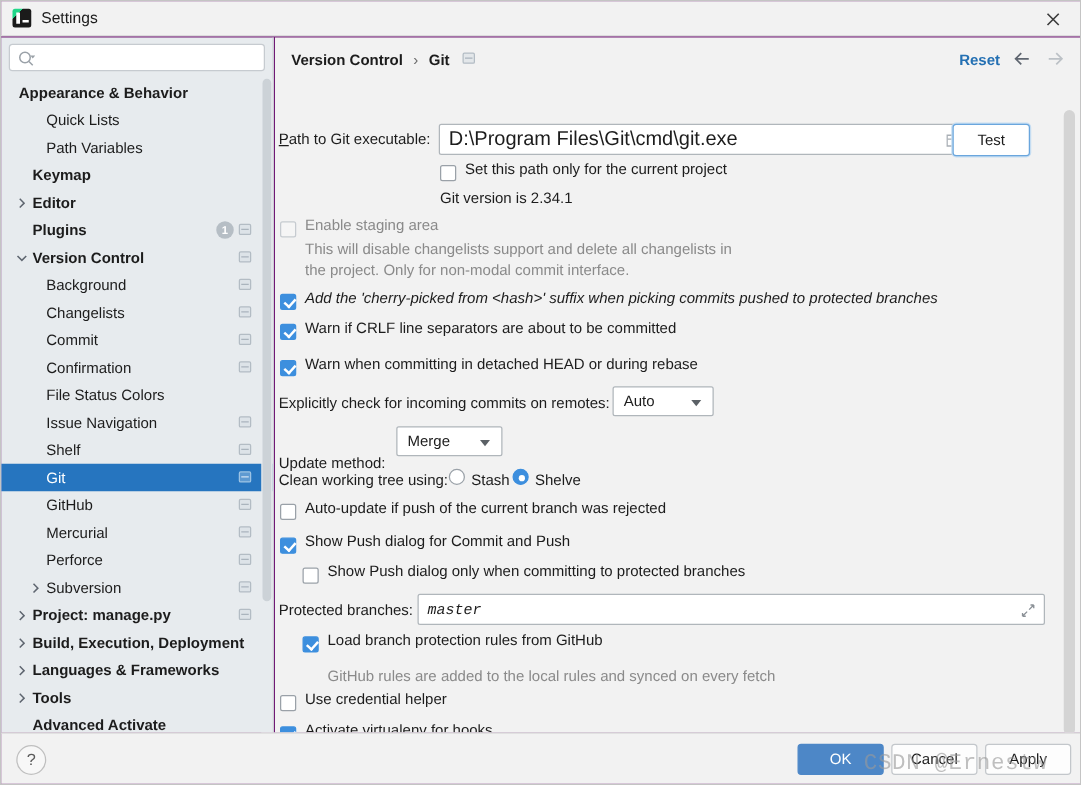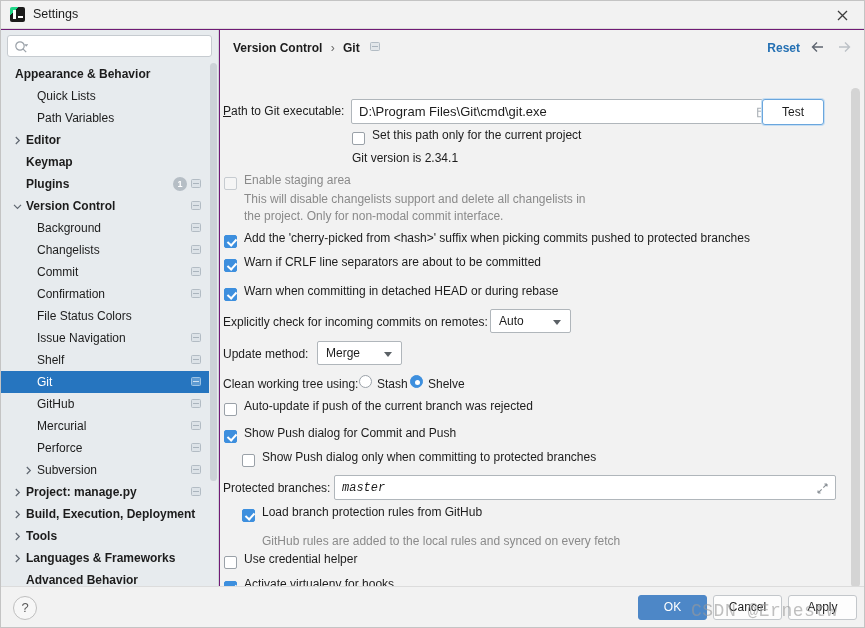--- a/index.html
+++ b/index.html
@@ -56,21 +56,21 @@
   .navfwd{position:absolute;right:12px;top:9px;width:18px;height:16px;cursor:default;}
 
   .content{position:absolute;left:0;top:33px;right:0;bottom:0;}
 
   .row{position:absolute;white-space:nowrap;}
   .lab{font-size:12px;color:#1c1c1c;}
   .lab .uline{text-decoration:underline;}
   .dim{color:#8a8a8a;}
 
   .tfield{position:absolute;background:#fff;border:1px solid #b0b6bb;border-radius:2px;box-sizing:border-box;}
-  .tfield .val{position:absolute;left:7px;top:0;line-height:24px;font-size:13px;color:#1c1c1c;}
+  .tfield .val{position:absolute;left:7px;top:0;line-height:24px;font-size:16px;color:#1c1c1c;}
   .tfield .val.mono{font-family:"Liberation Mono","DejaVu Sans Mono",monospace;font-size:12px;}
   .folder-ico{position:absolute;right:6px;top:6px;width:14px;height:12px;}
   .expand-ico{position:absolute;right:7px;top:7px;width:11px;height:11px;}
 
   .btn{position:absolute;box-sizing:border-box;border-radius:3px;text-align:center;font-size:12px;cursor:default;}
   .btn.test{width:62px;height:26px;line-height:24px;background:#fff;border:1px solid #6aa6dd;box-shadow:0 0 0 1px #c5ddf2;color:#1c1c1c;}
 
   
   .cb{position:absolute;width:13px;height:13px;box-sizing:border-box;border:1px solid #9aa1a8;border-radius:2px;background:#fff;}
   .cb.on{background:#3d8fde;border-color:#3d8fde;}
@@ -130,29 +130,29 @@
         <div class="tree-row bold">
           <span class="lbl" style="left: 14px;">Appearance &amp; Behavior</span>
         </div>
         <div class="tree-row">
           <span class="lbl" style="left: 36px;">Quick Lists</span>
         </div>
         <div class="tree-row">
           <span class="lbl" style="left: 36px;">Path Variables</span>
         </div>
         <div class="tree-row bold">
+          <span class="lbl" style="left: 25px;">Keymap</span>
+        </div>
+        <div class="tree-row bold">
           <span class="arrow" style="left: 10px;">
             <svg width="9" height="9" viewBox="0 0 9 9">
               <path d="M2.8 1 L6.3 4.5 L2.8 8" stroke="#5f6670" stroke-width="1.2" fill="none"></path>
             </svg>
           </span>
           <span class="lbl" style="left: 25px;">Editor</span>
-        </div>
-        <div class="tree-row bold">
-          <span class="lbl" style="left: 25px;">Keymap</span>
         </div>
         <div class="tree-row bold">
           <span class="lbl" style="left: 25px;">Plugins</span>
           <span class="badge">1</span>
           <span class="mark"></span>
         </div>
         <div class="tree-row bold">
           <span class="arrow" style="left: 10px;">
             <svg width="9" height="9" viewBox="0 0 9 9">
               <path d="M1 2.8 L4.5 6.3 L8 2.8" stroke="#5f6670" stroke-width="1.2" fill="none"></path>
@@ -229,32 +229,32 @@
             </svg>
           </span>
           <span class="lbl" style="left: 25px;">Build, Execution, Deployment</span>
         </div>
         <div class="tree-row bold">
           <span class="arrow" style="left: 10px;">
             <svg width="9" height="9" viewBox="0 0 9 9">
               <path d="M2.8 1 L6.3 4.5 L2.8 8" stroke="#5f6670" stroke-width="1.2" fill="none"></path>
             </svg>
           </span>
+          <span class="lbl" style="left: 25px;">Languages &amp; Frameworks</span>
+        </div>
+        <div class="tree-row bold">
+          <span class="arrow" style="left: 10px;">
+            <svg width="9" height="9" viewBox="0 0 9 9">
+              <path d="M2.8 1 L6.3 4.5 L2.8 8" stroke="#5f6670" stroke-width="1.2" fill="none"></path>
+            </svg>
+          </span>
           <span class="lbl" style="left: 25px;">Tools</span>
         </div>
         <div class="tree-row bold">
-          <span class="arrow" style="left: 10px;">
-            <svg width="9" height="9" viewBox="0 0 9 9">
-              <path d="M2.8 1 L6.3 4.5 L2.8 8" stroke="#5f6670" stroke-width="1.2" fill="none"></path>
-            </svg>
-          </span>
-          <span class="lbl" style="left: 25px;">Languages &amp; Frameworks</span>
-        </div>
-        <div class="tree-row bold">
-          <span class="lbl" style="left: 25px;">Advanced Behavior</span>
+          <span class="lbl" style="left: 25px;">Advanced Activate</span>
         </div>
       </div>
 
     <div class="vscroll-left">
       <div class="thumb"></div>
     </div>
   </div>
 
   <div class="right">
 
@@ -297,35 +297,35 @@
       <div class="row lab" style="left:152px;top:65px;">Set this path only for the current project</div>
 
       <div class="row lab" style="left:132px;top:88px;">Git version is 2.34.1</div>
 
       <div class="cb dis" style="left:4px;top:114px;"></div>
       <div class="row lab dim" style="left:24px;top:110px;">Enable staging area</div>
       <div class="row lab dim" style="left:24px;top:129px;">This will disable changelists support and delete all changelists in</div>
       <div class="row lab dim" style="left:24px;top:146px;">the project. Only for non-modal commit interface.</div>
 
       <div class="cb on" style="left:4px;top:172px;"></div>
-      <div class="row lab" style="left:24px;top:168px;">Add the 'cherry-picked from &lt;hash&gt;' suffix when picking commits pushed to protected branches</div>
+      <div class="row lab" style="left:24px;top:168px;font-style:italic;">Add the 'cherry-picked from &lt;hash&gt;' suffix when picking commits pushed to protected branches</div>
 
       <div class="cb on" style="left:4px;top:196px;"></div>
       <div class="row lab" style="left:24px;top:192px;">Warn if CRLF line separators are about to be committed</div>
 
       <div class="cb on" style="left:4px;top:225px;"></div>
       <div class="row lab" style="left:24px;top:221px;">Warn when committing in detached HEAD or during rebase</div>
 
       <div class="row lab" style="left:3px;top:252px;">Explicitly check for incoming commits on remotes:</div>
       <div class="combo" style="left:270px;top:246px;width:81px;">
         <span class="cv">Auto</span>
         <span class="carat"></span>
       </div>
 
-      <div class="row lab" style="left:3px;top:284px;text-align:right;">Update method:</div>
+      <div class="row lab" style="left:3px;top:300px;text-align:right;">Update method:</div>
       <div class="combo" style="left:97px;top:278px;width:85px;">
         <span class="cv">Merge</span>
         <span class="carat"></span>
       </div>
 
       <div class="row lab" style="left:3px;top:314px;">Clean working tree using:</div>
       <div class="rb" style="left:139px;top:312px;"></div>
       <div class="row lab" style="left:157px;top:314px;">Stash</div>
       <div class="rb on" style="left:190px;top:312px;"></div>
       <div class="row lab" style="left:208px;top:314px;">Shelve</div>

